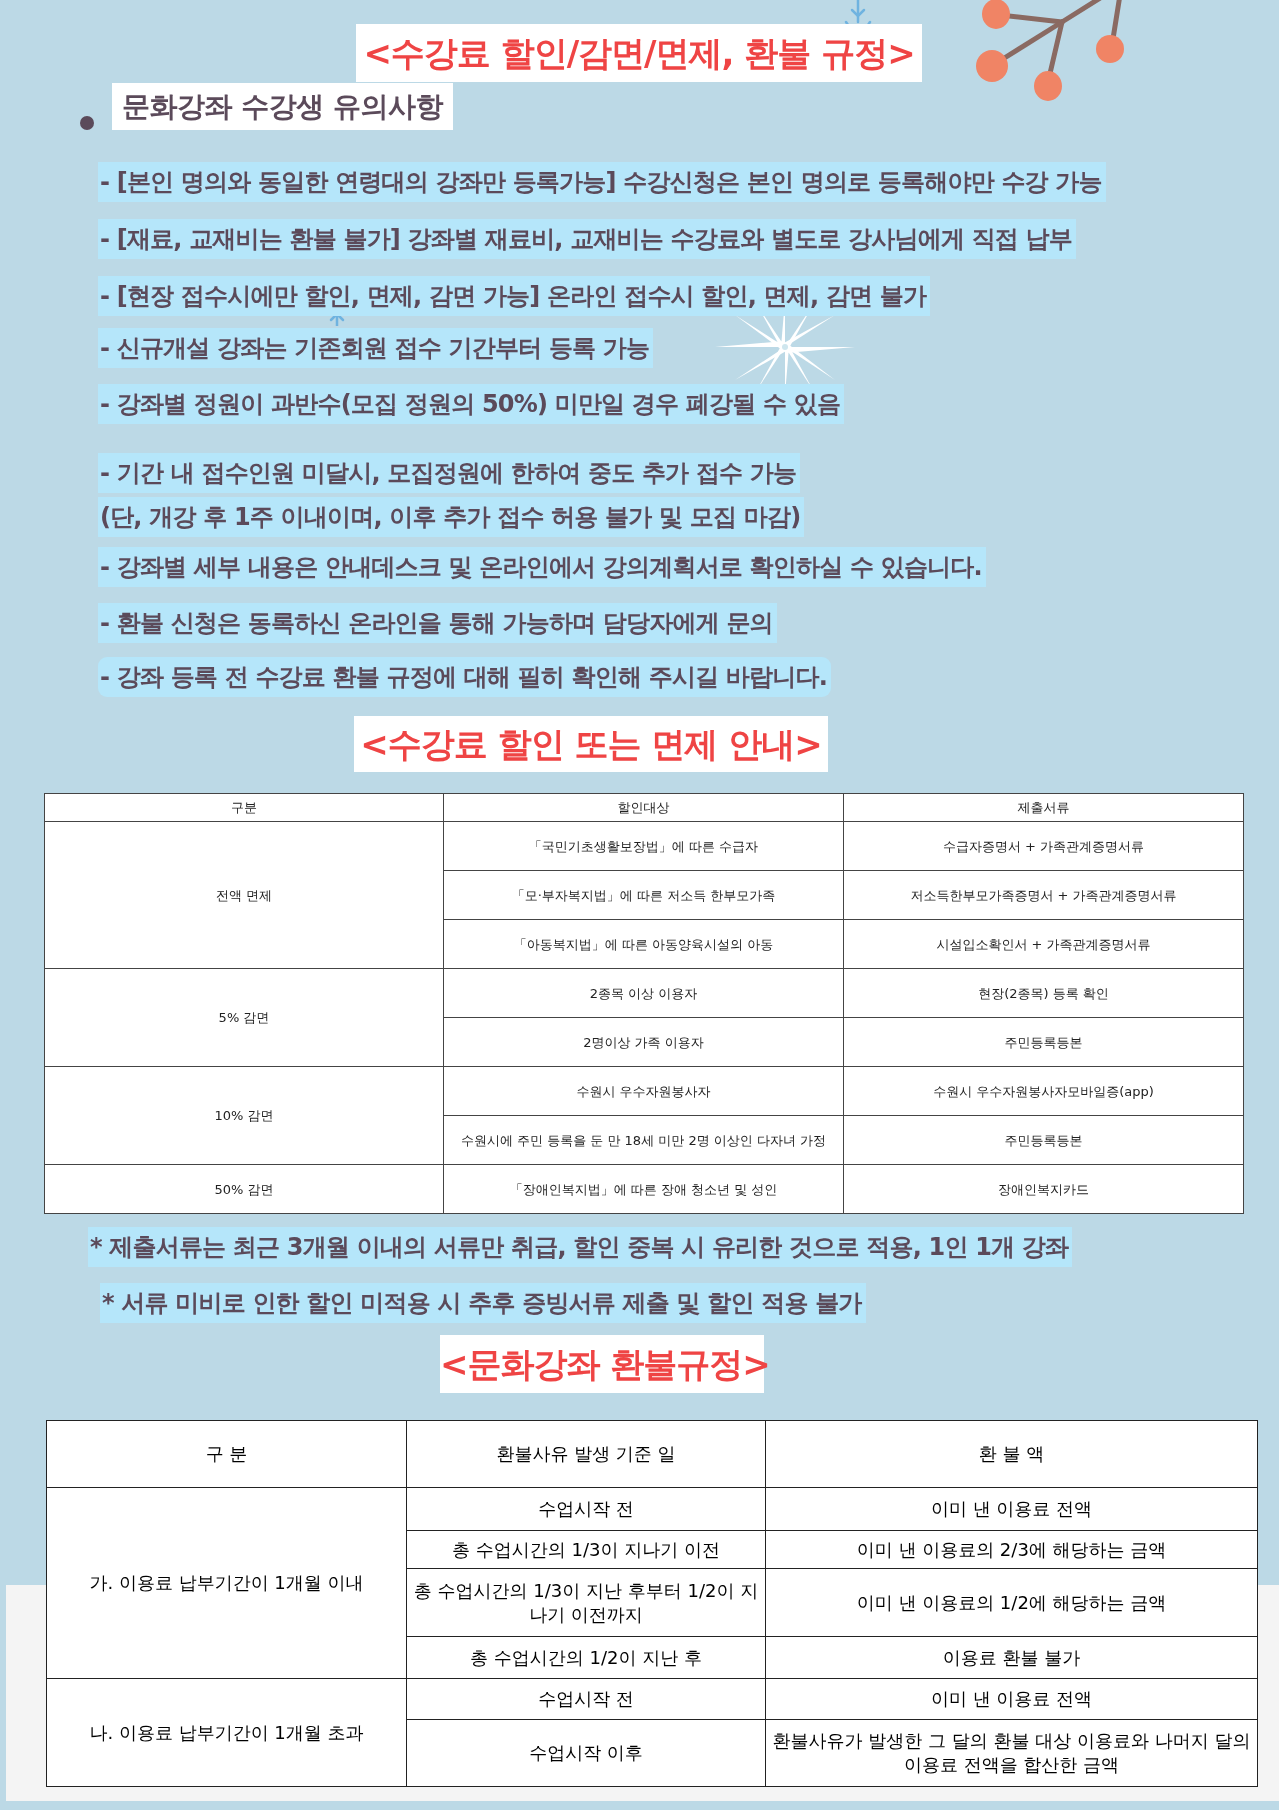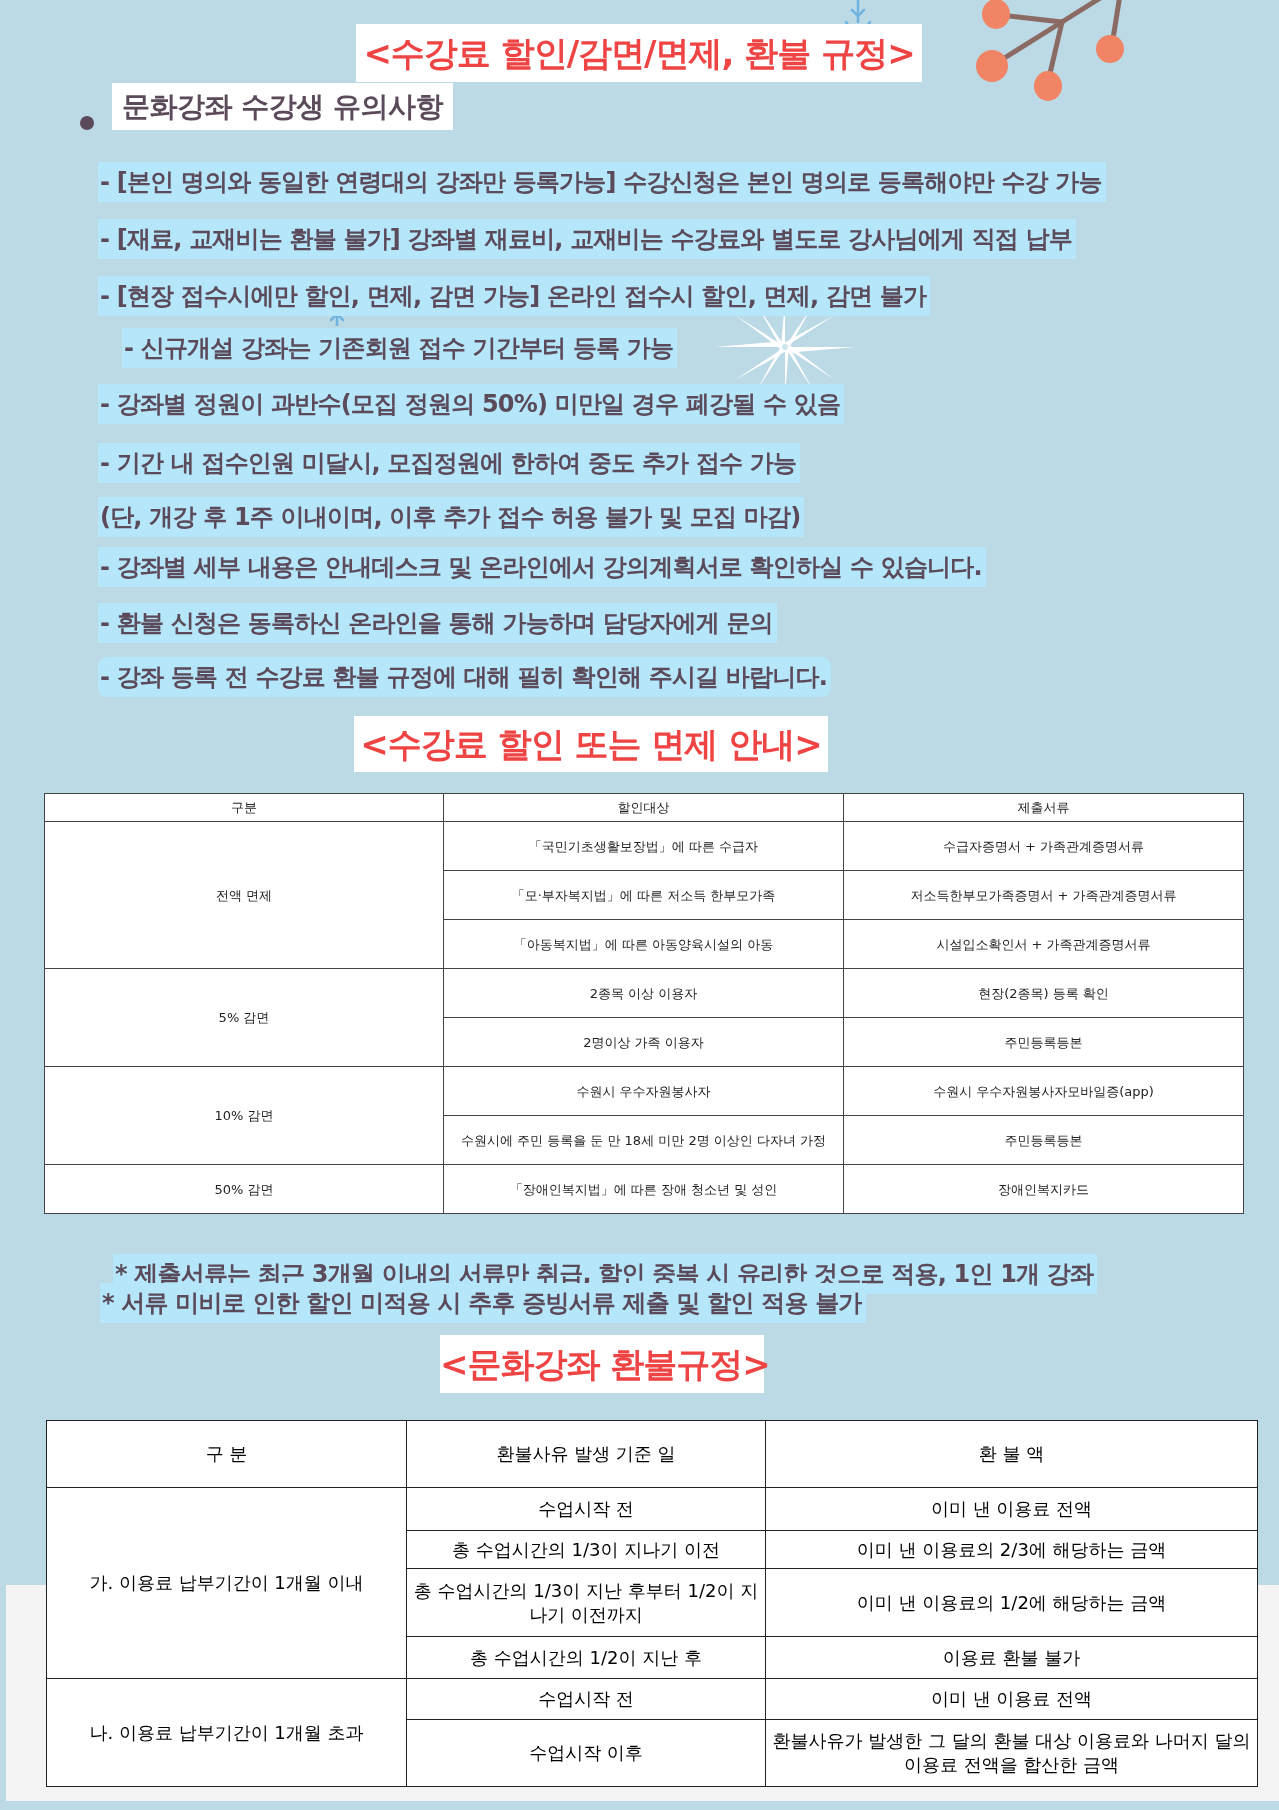--- a/index.html
+++ b/index.html
@@ -153,23 +153,23 @@
 </svg>
 
 <div class="abs title-box t1">&lt;수강료 할인/감면/면제, 환불 규정&gt;</div>
 
 <div class="abs bullet"></div>
 <div class="abs sec-head">문화강좌 수강생 유의사항</div>
 
 <div class="abs hl" style="left:98px; top:162px;">- [본인 명의와 동일한 연령대의 강좌만 등록가능]  수강신청은 본인 명의로 등록해야만 수강 가능</div>
 <div class="abs hl" style="left:98px; top:219px;">- [재료, 교재비는 환불 불가]  강좌별 재료비, 교재비는 수강료와 별도로 강사님에게 직접 납부</div>
 <div class="abs hl" style="left:98px; top:276px;">- [현장 접수시에만 할인, 면제, 감면 가능]  온라인 접수시 할인, 면제, 감면 불가</div>
-<div class="abs hl" style="left:98px; top:328px;margin-left:24px;">- 신규개설 강좌는 기존회원 접수 기간부터 등록 가능</div>
+<div class="abs hl" style="left:98px; top:328px;">- 신규개설 강좌는 기존회원 접수 기간부터 등록 가능</div>
 <div class="abs hl" style="left:98px; top:384px;">- 강좌별 정원이 과반수(모집 정원의 50%) 미만일 경우 폐강될 수 있음</div>
-<div class="abs hl" style="left:98px; top:443px;">- 기간 내 접수인원 미달시, 모집정원에 한하여 중도 추가 접수 가능</div>
+<div class="abs hl" style="left:98px; top:453px;">- 기간 내 접수인원 미달시, 모집정원에 한하여 중도 추가 접수 가능</div>
 <div class="abs hl" style="left:98px; top:497px;"> (단, 개강 후 1주 이내이며, 이후 추가 접수 허용 불가 및 모집 마감)</div>
 <div class="abs hl" style="left:98px; top:547px;">- 강좌별 세부 내용은 안내데스크 및 온라인에서 강의계획서로 확인하실 수 있습니다.</div>
 <div class="abs hl" style="left:98px; top:603px;">- 환불 신청은 동록하신 온라인을 통해 가능하며 담당자에게 문의</div>
 <div class="abs hl" style="left:98px; top:657px;border-radius:9px;">- 강좌 등록 전 수강료 환불 규정에 대해 필히 확인해 주시길 바랍니다.</div>
 
 <div class="abs title-box t2">&lt;수강료 할인 또는 면제 안내&gt;</div>
 
 <table class="abs tbl1">
   <thead>
     <tr>
@@ -211,21 +211,21 @@
       <td>주민등록등본</td>
     </tr>
     <tr>
       <td>50% 감면</td>
       <td>「장애인복지법」에 따른 장애 청소년 및 성인</td>
       <td>장애인복지카드</td>
     </tr>
   </tbody>
 </table>
 
-<div class="abs hl" style="left:113px; top:1227px;margin-top:27px;">* 제출서류는 최근 3개월 이내의 서류만 취급, 할인 중복 시 유리한 것으로 적용, 1인 1개 강좌</div>
+<div class="abs hl" style="left:88px; top:1227px;">* 제출서류는 최근 3개월 이내의 서류만 취급, 할인 중복 시 유리한 것으로 적용, 1인 1개 강좌</div>
 <div class="abs hl" style="left:100px; top:1283px;">* 서류 미비로 인한 할인 미적용 시 추후 증빙서류 제출 및 할인 적용 불가</div>
 
 <div class="abs title-box t3">&lt;문화강좌 환불규정&gt;</div>
 
 <div class="abs panel"></div>
 
 <table class="abs tbl2">
   <thead>
     <tr>
       <th class="c1">구 분</th>

